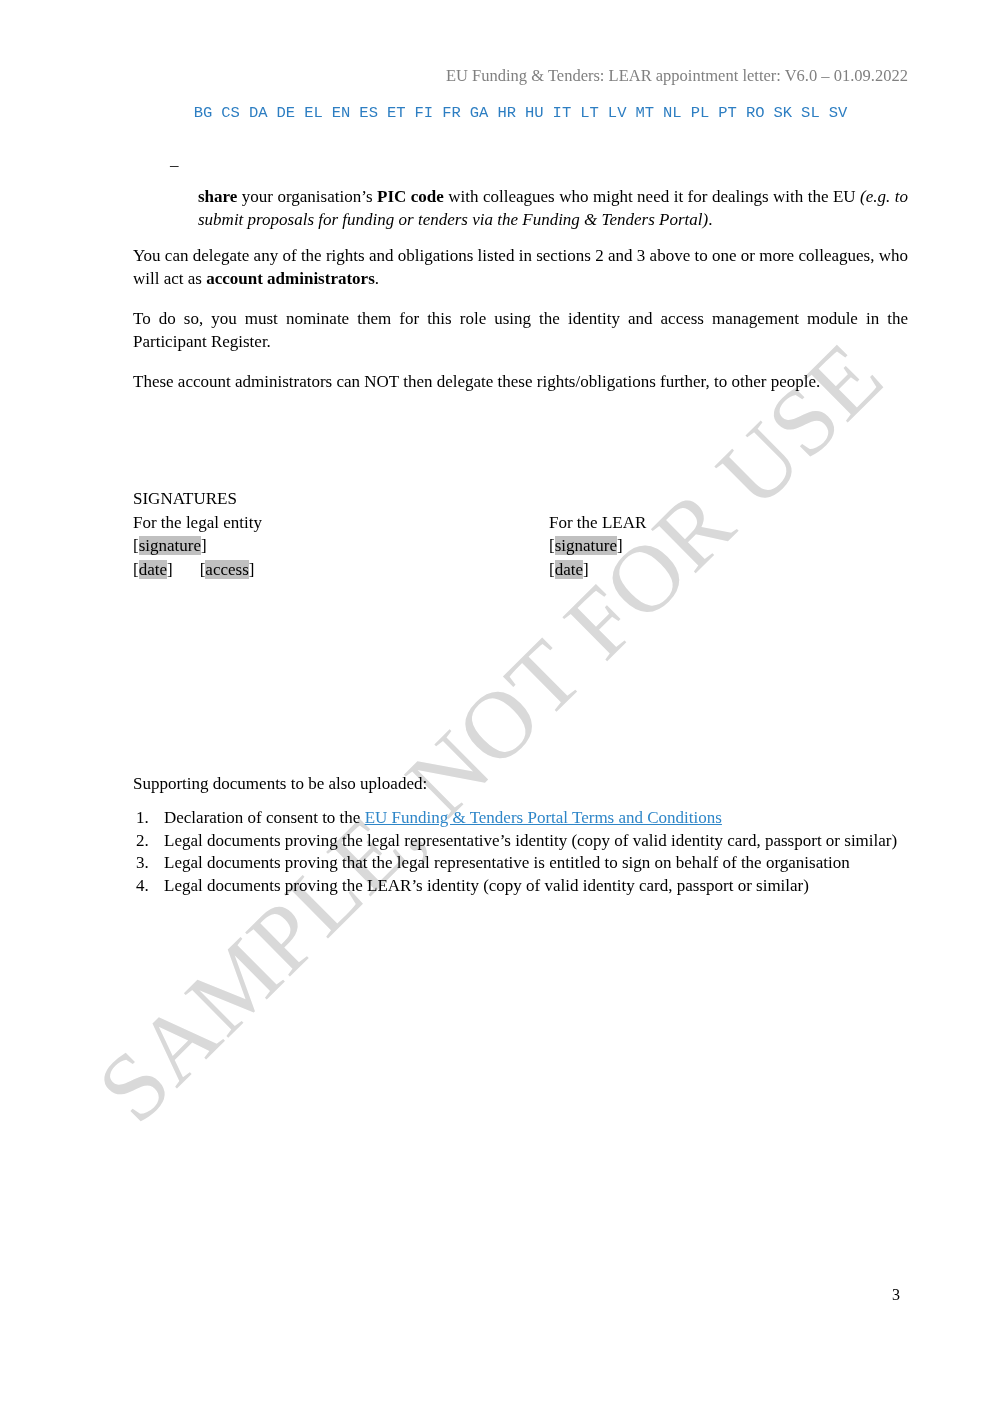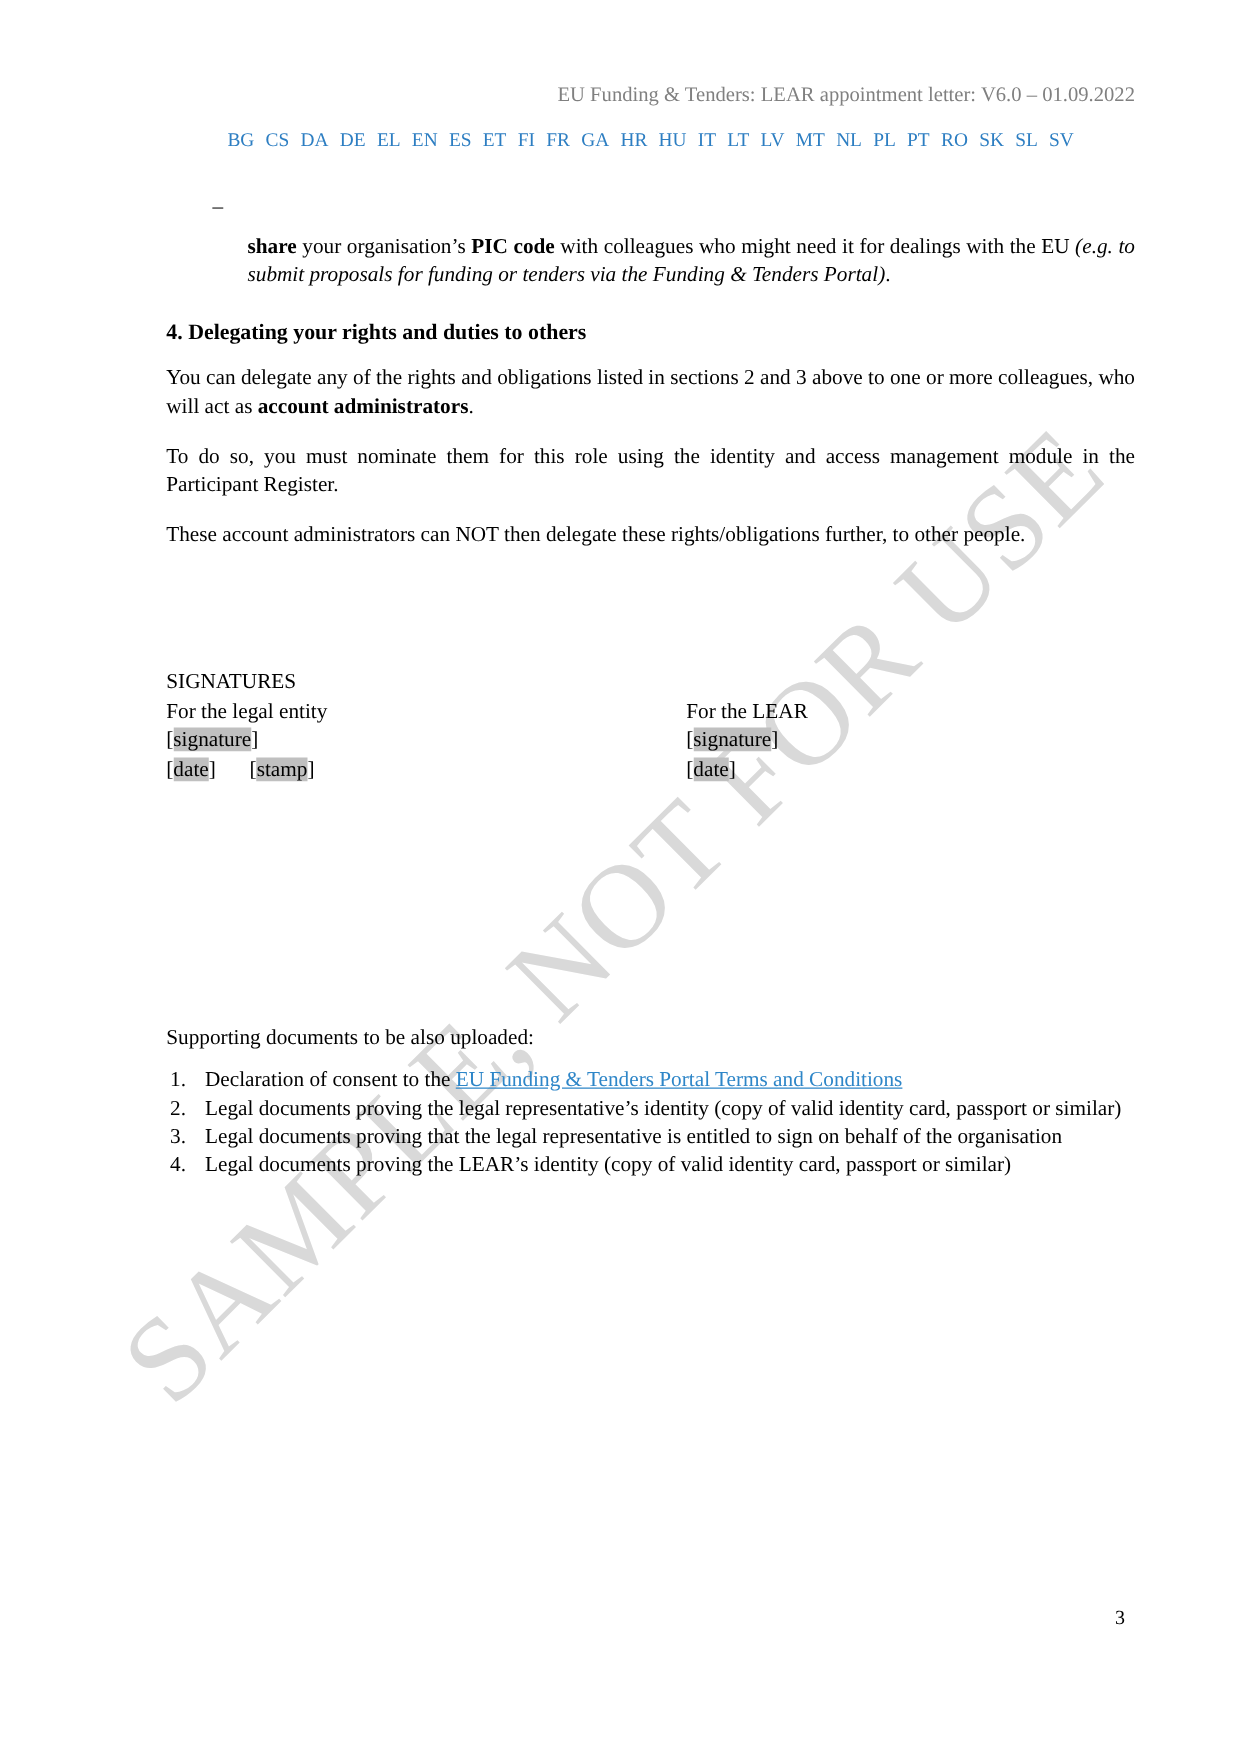--- a/index.html
+++ b/index.html
@@ -9,21 +9,21 @@
     font-size:17px; line-height:23px; overflow:hidden;
   }
   .watermark {
     position:absolute; left:490px; top:732px; z-index:0;
     transform:translate(-50%,-50%) rotate(-44.8deg);
     font-size:96px; color:#d9d9d9; white-space:nowrap; letter-spacing:1px;
   }
   .content { position:relative; z-index:1; padding:0 84px 0 133px; }
   .doc-header { padding-top:66px; text-align:right; color:#808080; font-size:16.5px; line-height:20px; }
   .lang-bar { margin-top:17px; display:flex; justify-content:center; gap:9px; color:#2d7ec2; font-size:15.5px; line-height:20px; }
-  .lang { cursor:pointer; }
+  .lang { cursor:pointer;font-family:Liberation Mono, monospace; }
   .bullet { margin:30px 0 0 37px; display:flex; }
   .bullet-marker { width:28px; flex:none; }
   .bullet-body { flex:1; text-align:justify;margin-top:32px; }
   .warning { margin-top:14px; }
   .warning svg { vertical-align:-2px; margin-right:7px; }
   .heading { margin-top:22px; font-weight:bold; font-size:17.5px; line-height:24px; }
   .para { margin:13px 0 0 0; text-align:justify; }
   .para + .para { margin-top:17px; }
   .sig-block { margin-top:94px; line-height:23.5px; }
   .sig-cols { display:flex; }
@@ -76,35 +76,34 @@
       <span class="lang">SL</span>
       <span class="lang">SV</span>
     </div>
 
     <div class="bullet">
       <span class="bullet-marker">–</span>
       <div class="bullet-body"><b>share</b><span> your organisation’s </span><b>PIC code</b><span> with colleagues who might need it for dealings with the EU </span><i>(e.g. to submit proposals for funding or tenders via the Funding &amp; Tenders Portal)</i><span>.</span></div>
     </div>
 
 
-    <div class="heading">4. Delegating your rights and duties to others</div>
 
     <p class="para"><span>You can delegate any of the rights and obligations listed in sections 2 and 3 above to one or more colleagues, who will act as </span><b>account administrators</b><span>.</span></p>
 
     <p class="para">To do so, you must nominate them for this role using the identity and access management module in the Participant Register.</p>
 
     <p class="para">These account administrators can NOT then delegate these rights/obligations further, to other people.</p>
 
     <div class="sig-block">
       <div>SIGNATURES</div>
       <div class="sig-cols">
         <div class="sig-col-left">
           <div>For the legal entity</div>
           <div class="sig-field"><span>[</span><span class="hl">signature</span><span>]</span></div>
-          <div class="sig-field"><span><span>[</span><span class="hl">date</span><span>]</span></span><span class="stamp-group"><span>[</span><span class="hl">stamp</span><span>]</span></span></div>
+          <div class="sig-field"><span><span>[</span><span class="hl">date</span><span>]</span></span><span class="stamp-group"><span>[</span><span class="hl">access</span><span>]</span></span></div>
         </div>
         <div class="sig-col-right">
           <div>For the LEAR</div>
           <div class="sig-field"><span>[</span><span class="hl">signature</span><span>]</span></div>
           <div class="sig-field"><span>[</span><span class="hl">date</span><span>]</span></div>
         </div>
       </div>
     </div>
 
     <div class="supporting-intro">Supporting documents to be also uploaded:</div>

